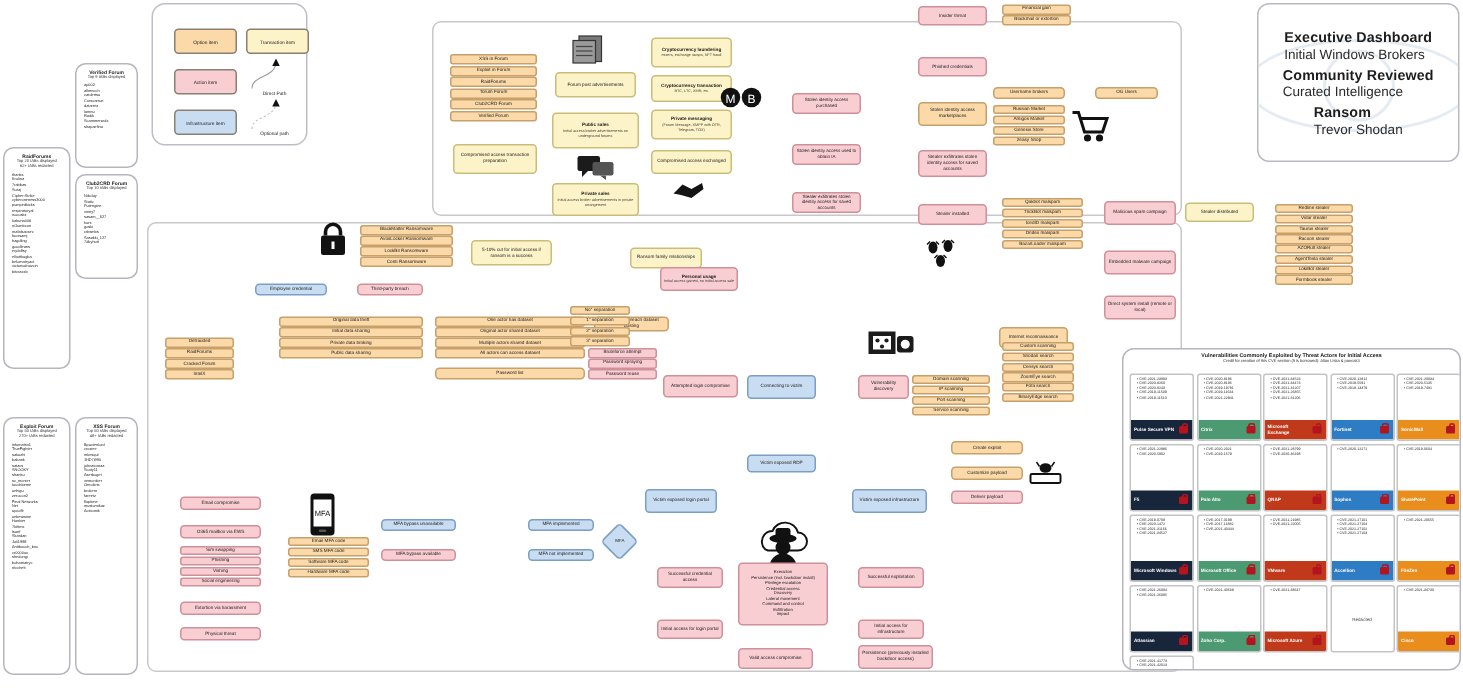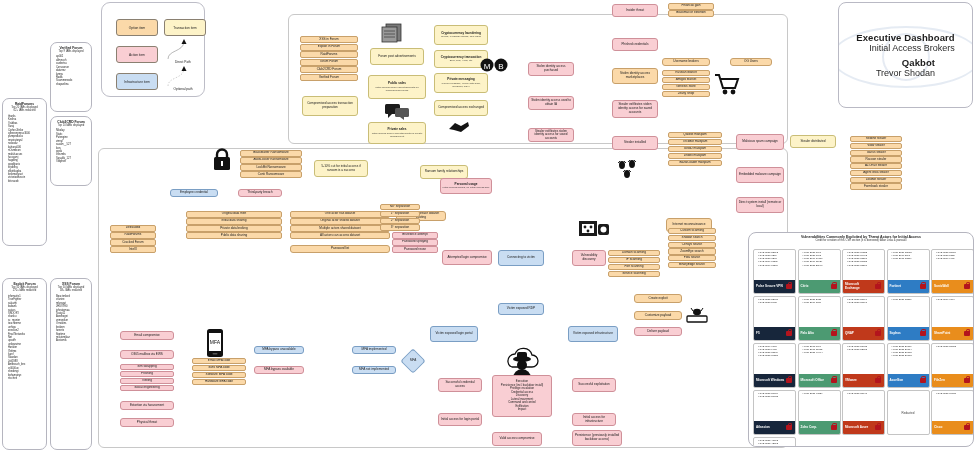--- a/index.html
+++ b/index.html
@@ -43,21 +43,21 @@
   }
   .exec .eyebg {
     position:absolute; left:50%; top:52%; transform:translate(-50%,-50%);
     width:150px; height:62px; border-radius:50% 50% 50% 50%/ 50% 50% 50% 50%;
     border:2px solid #dfe6f0; opacity:.8;
   }
   .exec .eyebg2 {
     position:absolute; left:50%; top:52%; transform:translate(-50%,-50%);
     width:48px; height:48px; border-radius:50%; border:2px solid #e3e9f2; opacity:.9;
   }
-  .exec .grp { position:relative; text-align:right; z-index:2; }
+  .exec .grp { position:relative; text-align:left; z-index:2; }
   .exec .t1 { font-size:9.5px; font-weight:bold; color:#1c1c1c; letter-spacing:.1px;}
   .exec .t2 { font-size:9px; color:#2a2a2a; }
 
   
   .legend {
     position:absolute; left:101px; top:2px; width:104px; height:95px;
     border:1px solid #bdbdc7; border-radius:9px; background:#fff;
   }
   .legend .li {
     position:absolute; width:42px; height:17px; border-radius:3px;
@@ -111,24 +111,28 @@
 </head>
 <body>
 
 <div class="canvas">
 
   <div class="exec">
     <div class="eyebg"></div>
     <div class="eyebg2"></div>
     <div class="grp">
       <div class="t1">Executive Dashboard</div>
-      <div class="t2">Initial Access Brokers</div>
+      <div class="t2">Initial Windows Brokers</div>
     </div>
     <div class="grp">
-      <div class="t1">Qakbot</div>
+      <div class="t1">Community Reviewed</div>
+      <div class="t2">Curated Intelligence</div>
+    </div>
+    <div class="grp">
+      <div class="t1">Ransom</div>
       <div class="t2">Trevor Shodan</div>
     </div>
   </div>
 
   <div class="legend">
     <div class="li opt" style="left:14px;  top:16px;">Option item</div>
     <div class="li trans" style="left:62px;  top:16px;">Transaction item</div>
     <div class="li act" style="left:14px;  top:43px;">Action item</div>
     <div class="li infra" style="left:14px;  top:70px;">Infrastructure item</div>
 

